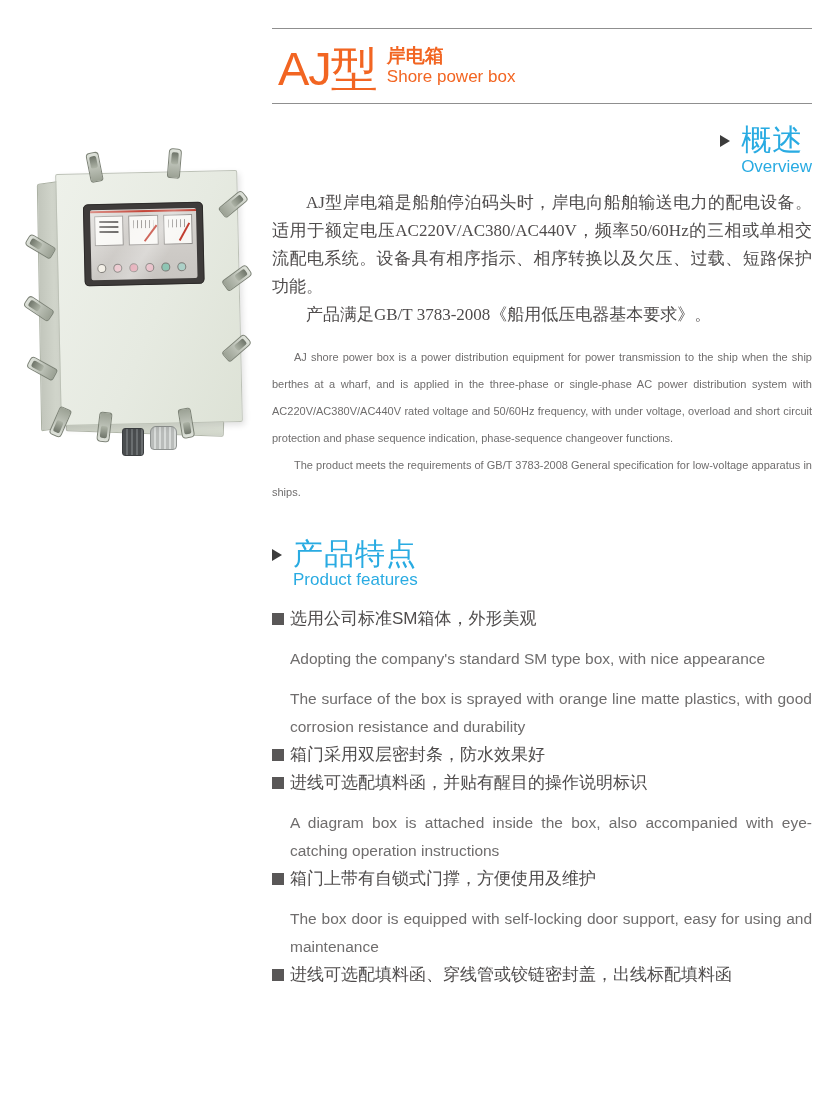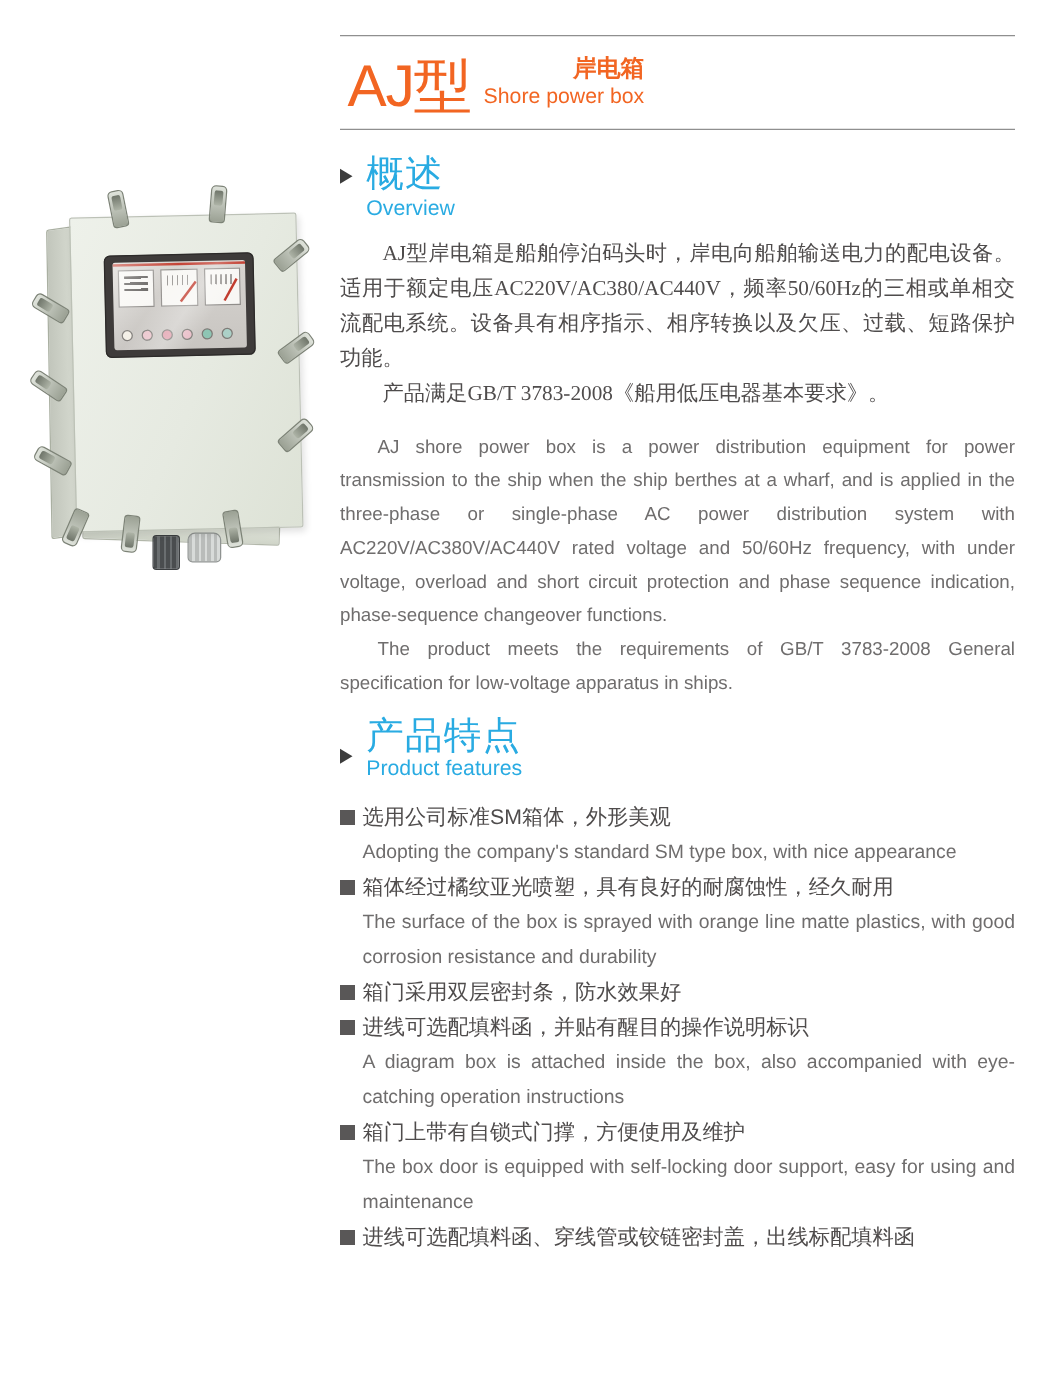--- a/index.html
+++ b/index.html
@@ -9,53 +9,53 @@
     font-family:"Liberation Sans","DejaVu Sans",sans-serif;
     -webkit-font-smoothing:antialiased;
   }
 
   
   .content { position:absolute; left:272px; top:28px; width:540px; }
   .rule { height:1px; background:#8f8f8f; }
 
   .title-row { display:flex; align-items:flex-end; gap:10px; padding:16px 0 13px 6px; }
   .model { font-size:47px; line-height:0.92; color:#F26522; letter-spacing:-1px; font-weight:400; }
-  .title-stack { display:flex; flex-direction:column; padding-bottom:3px;text-align:right; }
+  .title-stack { display:flex; flex-direction:column; padding-bottom:3px; }
   .title-zh { font-size:19px; font-weight:bold; color:#F26522; line-height:1.15; }
   .title-en { font-size:17px; color:#F26522; line-height:1.2; }
 
   .section-header { display:flex; gap:11px; align-items:flex-start; }
-  .section-header.overview { margin-top:20px; }
-  .section-header.features { margin-top:13px;align-items:center; }
+  .section-header.overview { margin-top:20px;justify-content:flex-end; }
+  .section-header.features { margin-top:32px; }
   .tri {
     width:0; height:0; margin-top:11px;
     border-left:10px solid #3c3c3c;
     border-top:6px solid transparent;
     border-bottom:6px solid transparent;
   }
   .sec-zh { font-size:30px; color:#29ABE2; font-weight:500; line-height:1.05; letter-spacing:1px; }
   .sec-en { font-size:17px; color:#29ABE2; line-height:1.35; }
 
   .zh-paras { margin-top:10px; }
   .zh-paras p {
     font-size:17px; color:#4f4c4c; line-height:28px;
     text-align:justify; text-indent:2em;font-family:Liberation Serif, serif;
   }
   .en-paras { margin-top:15px; }
   .en-paras p {
-    font-size:15px; color:#6f6d6d; line-height:27px;
+    font-size:11px; color:#6f6d6d; line-height:27px;
     text-align:justify; text-indent:2em;
   }
 
   .feature-list { list-style:none; margin-top:13px; }
   .f-zh { display:flex; align-items:flex-start; font-size:17px; color:#4f4c4c; line-height:28px; }
   .sq { flex:0 0 auto; width:12px; height:12px; background:#595757; margin:8px 6px 0 0; }
   .f-en {
     font-size:15.5px; color:#6f6d6d; line-height:28px;
-    padding-left:18px; text-align:justify;
+    padding-left:18px; text-align:justify;margin-top:12px;
   }
 
   
   .photo { position:absolute; left:14px; top:160px; width:245px; height:300px; }
   .pbox {
     position:absolute; left:44px; top:12px; width:182px; height:252px;
     background:linear-gradient(115deg,#eef1ea 0%,#e6eae1 55%,#dde2d6 100%);
     border:1px solid #bcc1b6; border-radius:2px;
     transform:rotate(-1.3deg);
     box-shadow:2px 3px 6px rgba(0,0,0,0.12);
@@ -220,24 +220,20 @@
 
   <ul class="feature-list">
     <li>
       <div class="f-zh">
           <span class="sq"></span>
           <span>选用公司标准SM箱体，外形美观</span>
         </div>
       <div class="f-en">Adopting the company's standard SM type box, with nice appearance</div>
     </li>
     <li>
-      <div class="f-zh">
-          <span class="sq"></span>
-          <span>箱体经过橘纹亚光喷塑，具有良好的耐腐蚀性，经久耐用</span>
-        </div>
       <div class="f-en">The surface of the box is sprayed with orange line matte plastics, with good corrosion resistance and durability</div>
     </li>
     <li>
       <div class="f-zh">
           <span class="sq"></span>
           <span>箱门采用双层密封条，防水效果好</span>
         </div>
     </li>
     <li>
       <div class="f-zh">

